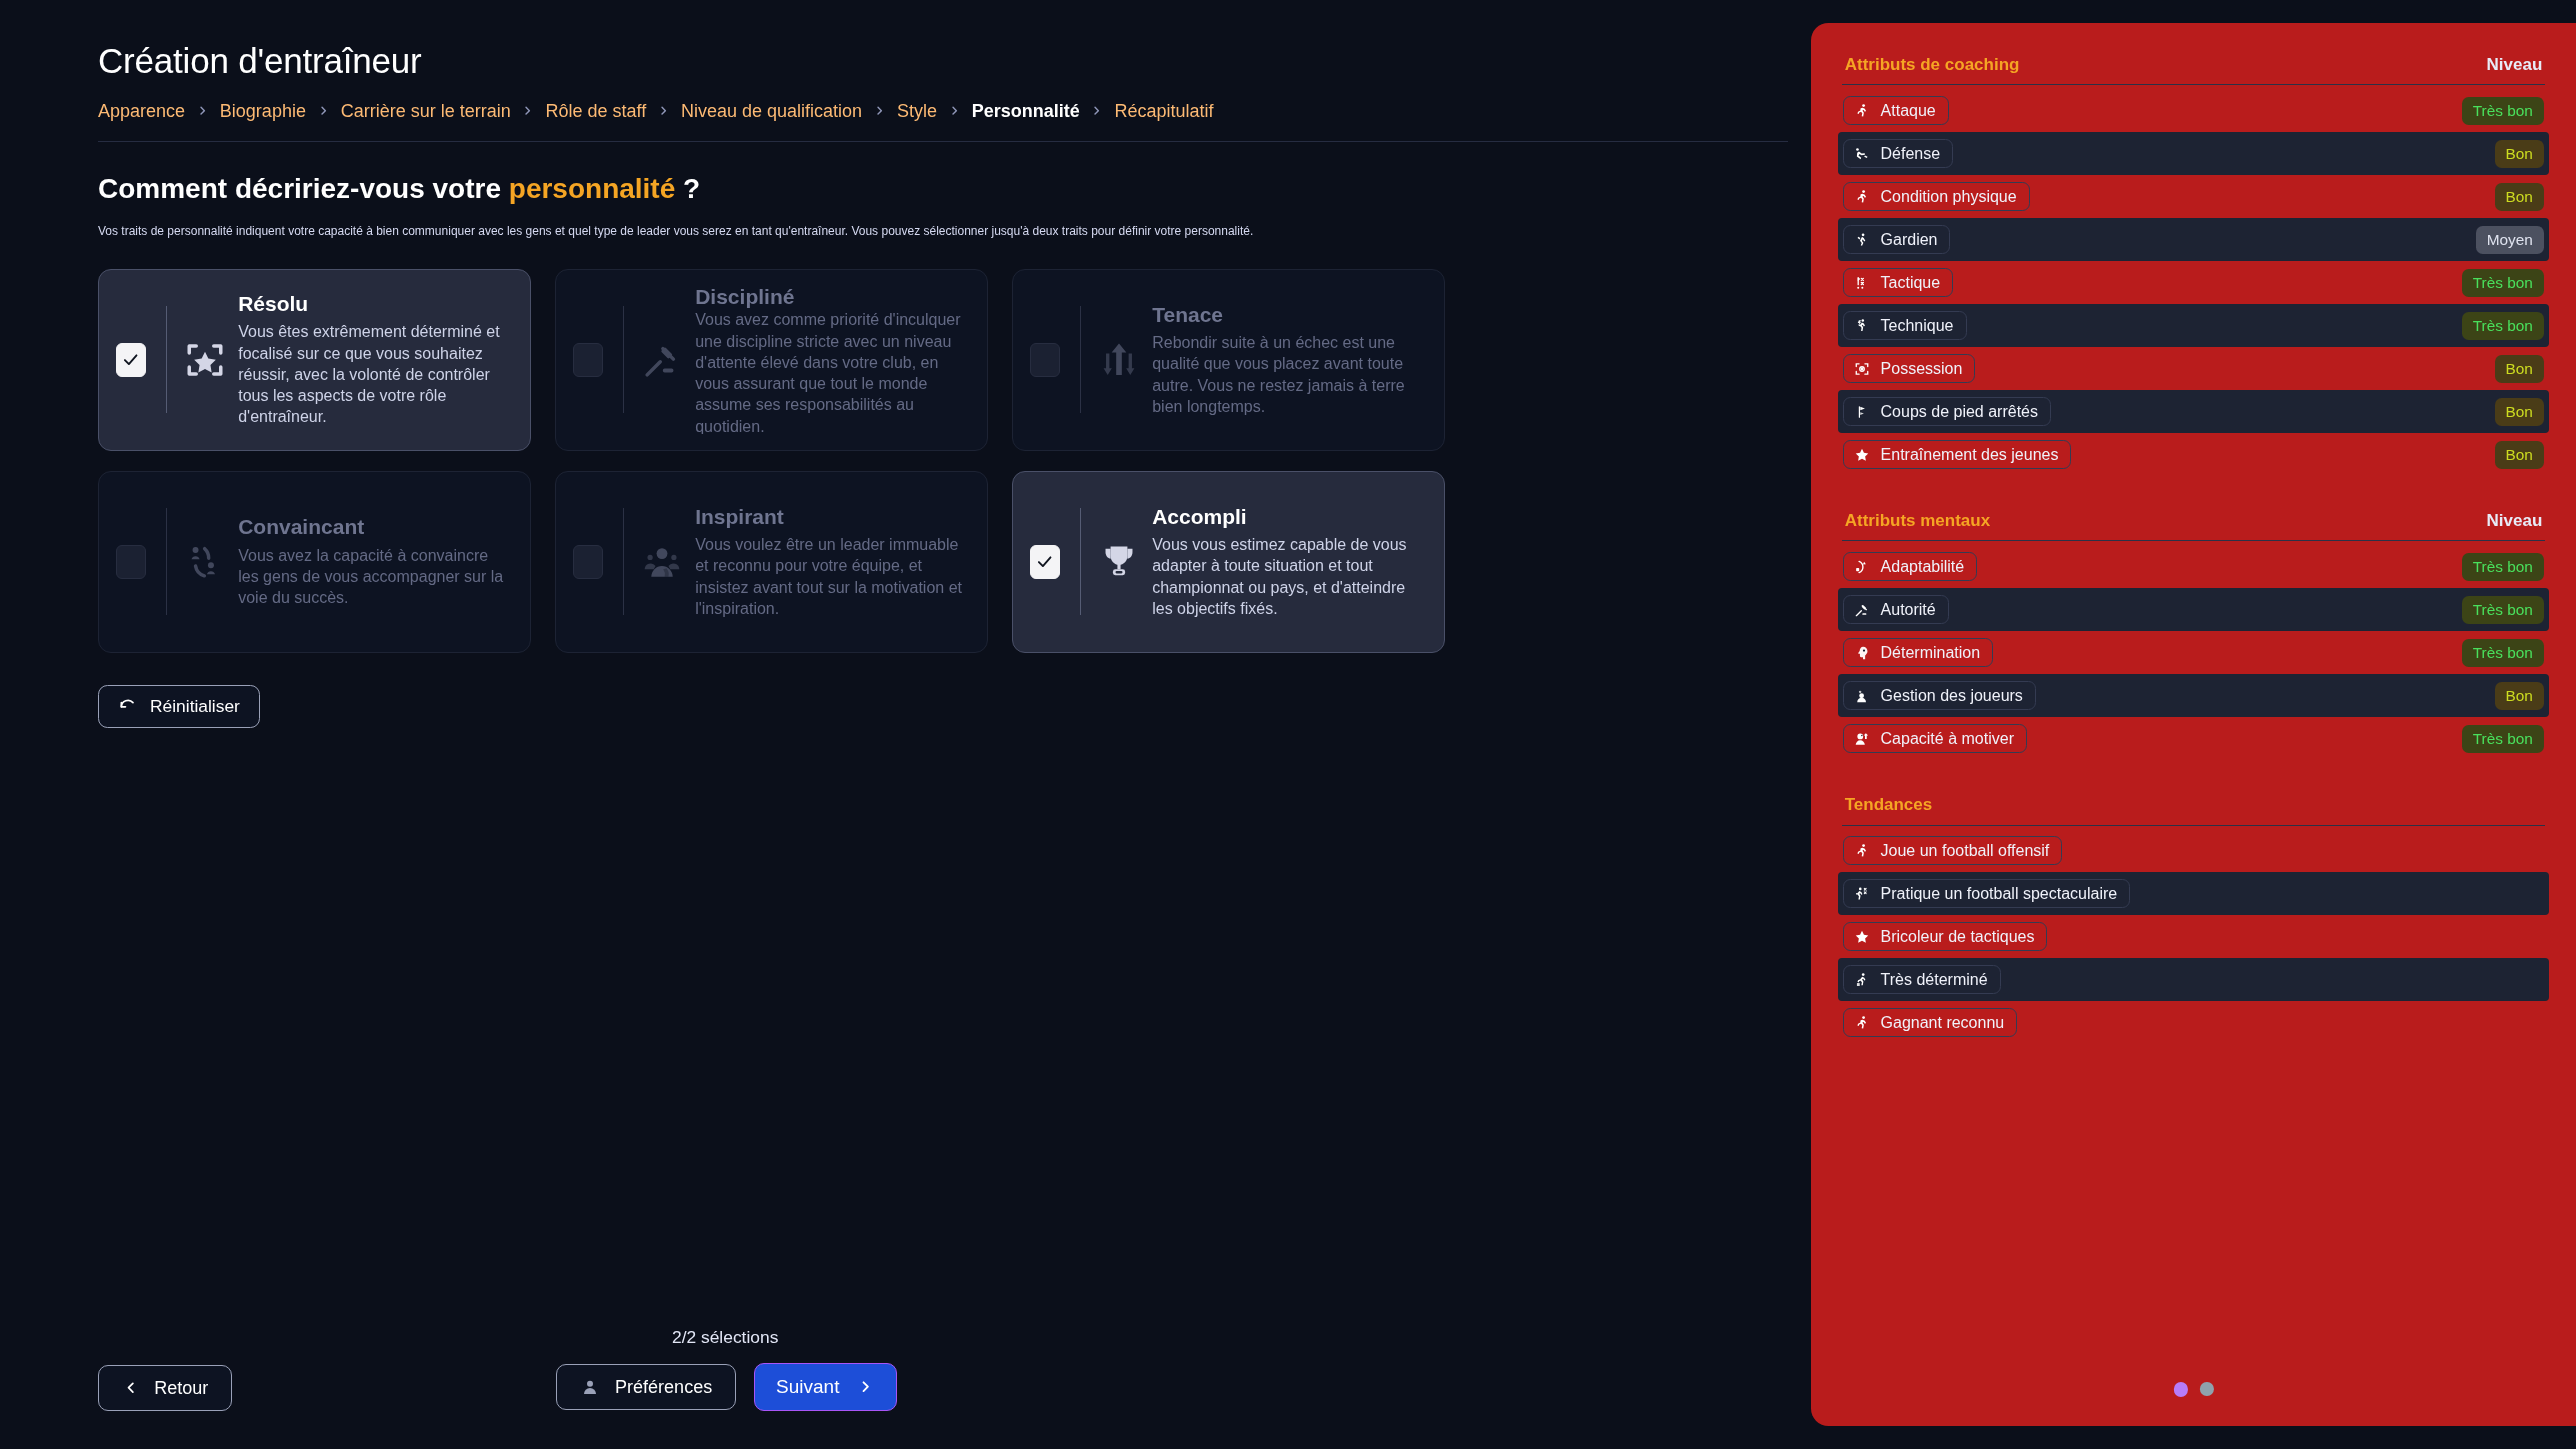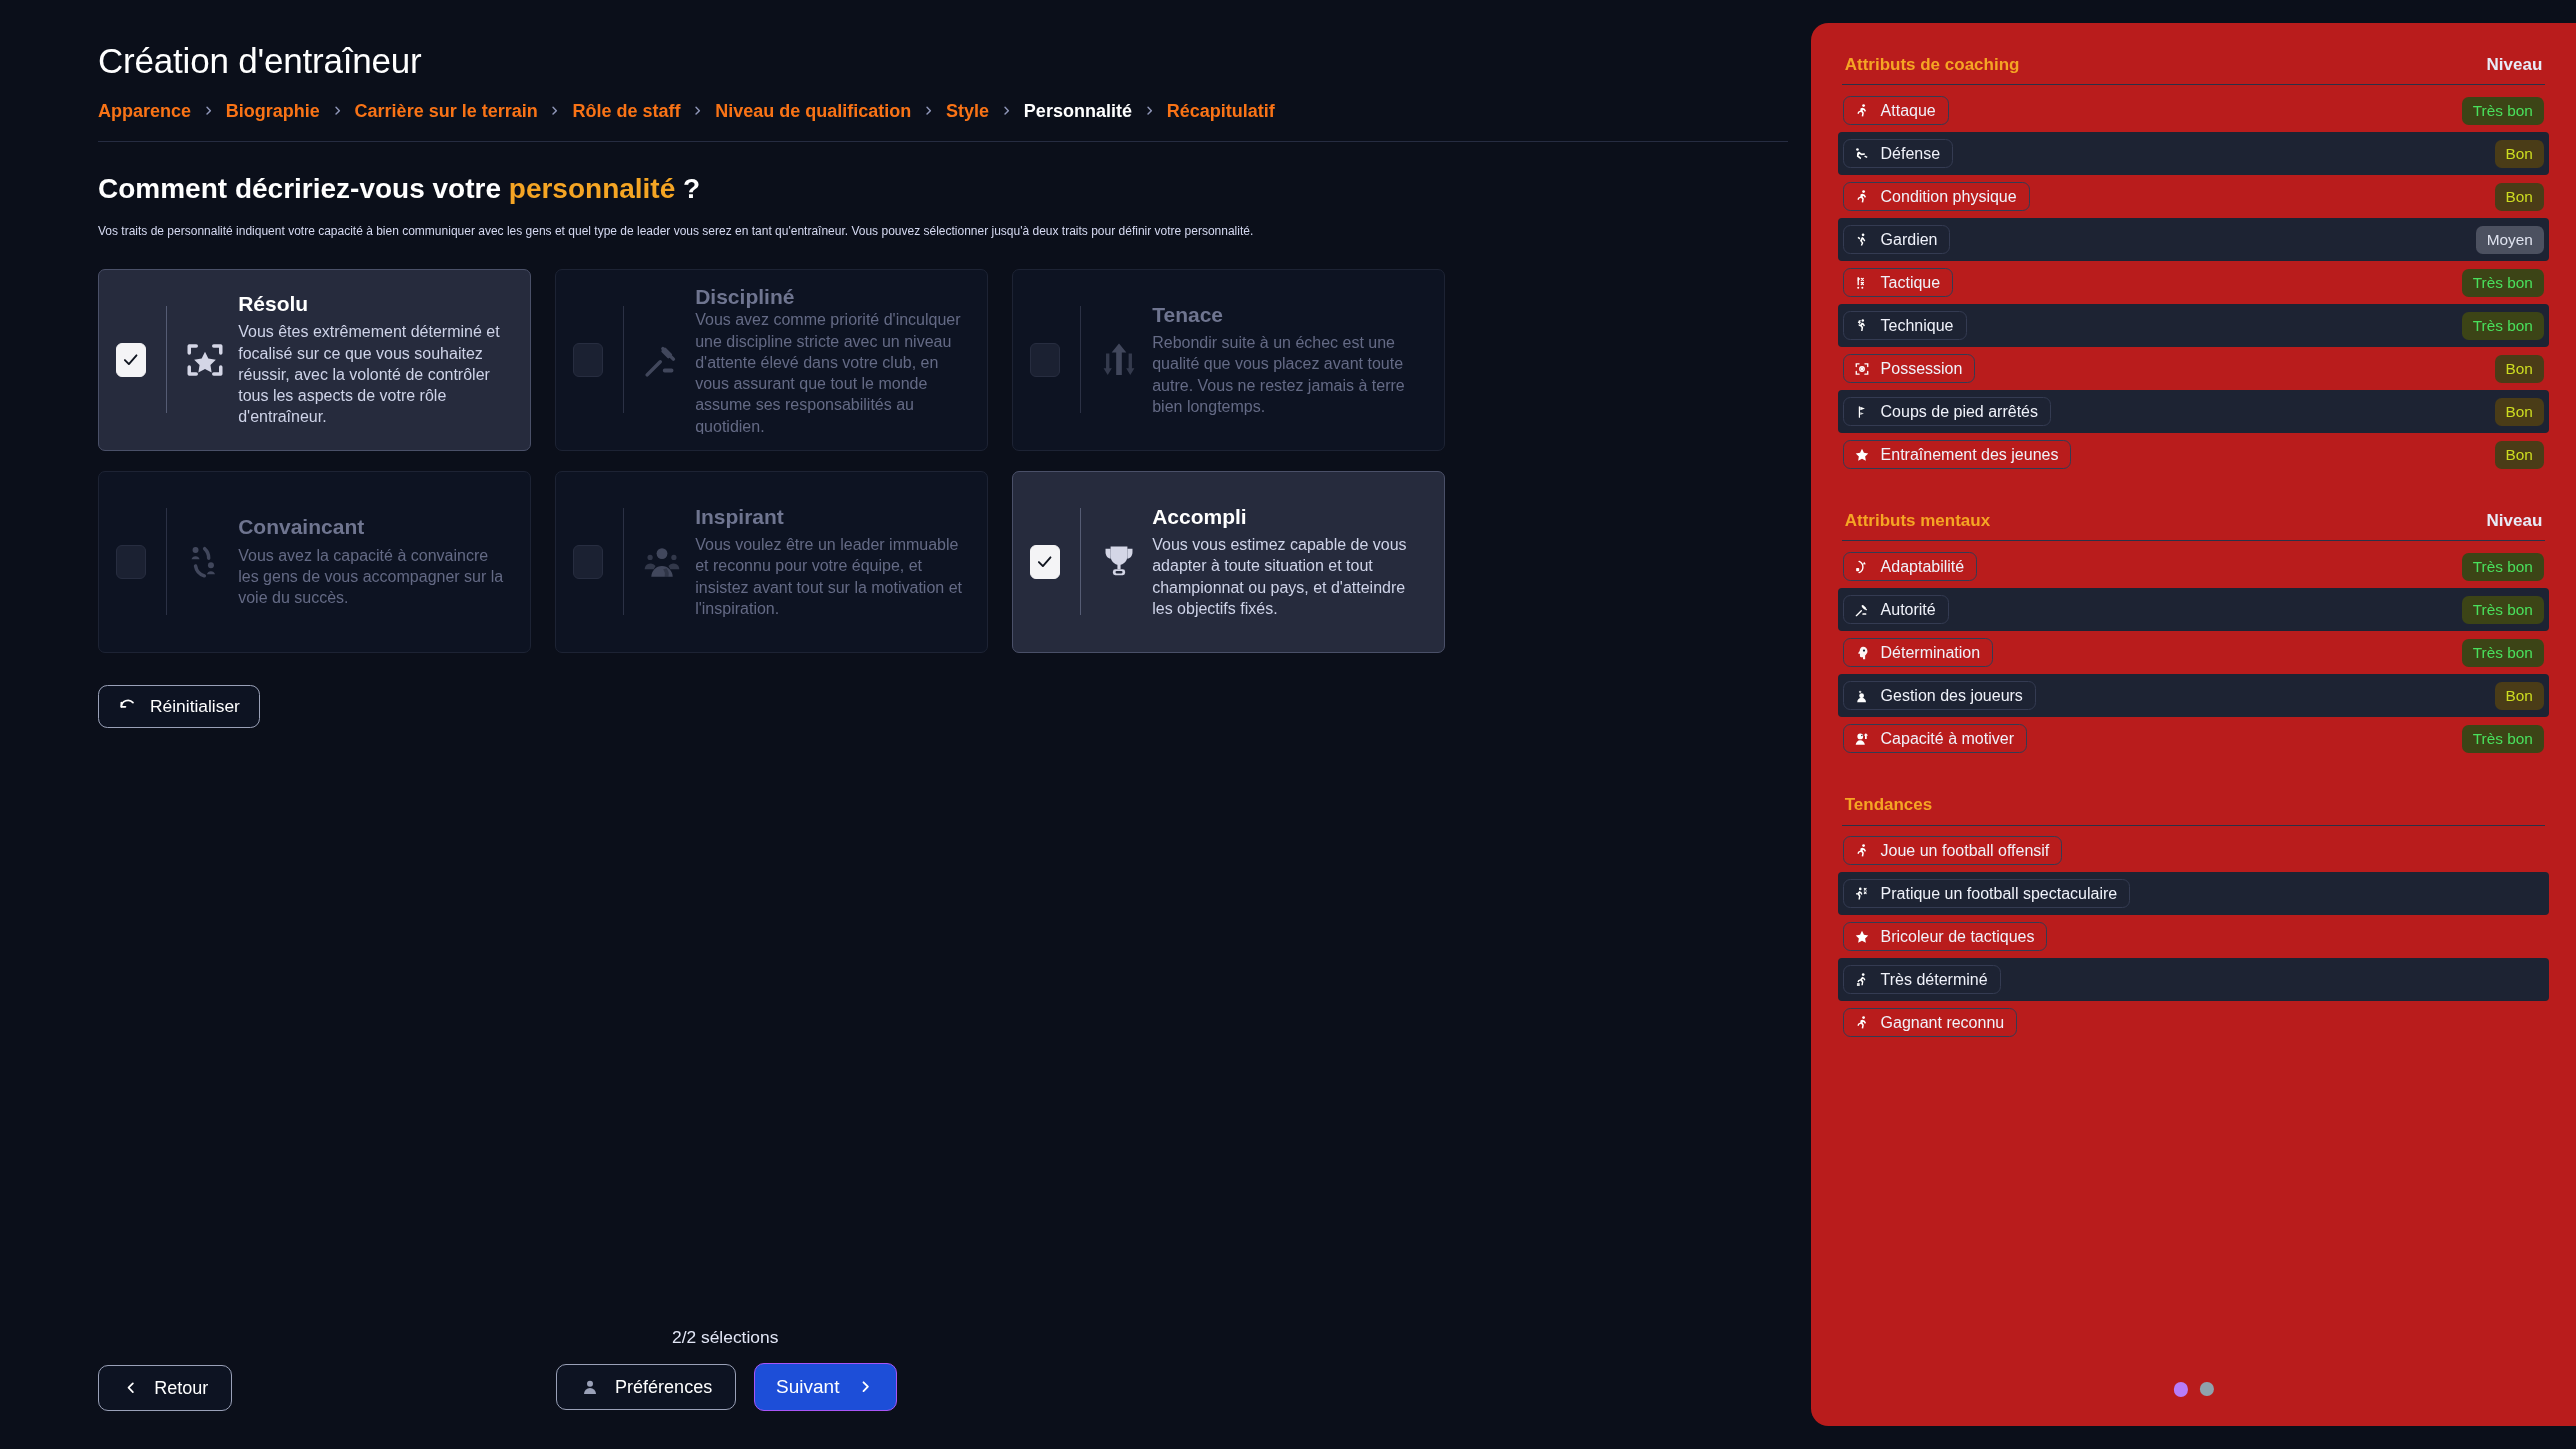--- a/index.html
+++ b/index.html
@@ -18,21 +18,21 @@
     padding: 42px 0 0 98px;
   }
   .page-title {
     font-size: 35px; font-weight: 400; color: #ffffff;
     letter-spacing: -0.2px; line-height: 1.1;
   }
   .breadcrumb {
     display: flex; align-items: center; gap: 0;
     margin-top: 20px; flex-wrap: nowrap;
   }
-  .crumb { font-size: 18px; color: #f97316; font-weight: 700; white-space: nowrap; }
+  .crumb { font-size: 18px; color: #fdba74; font-weight: 400; white-space: nowrap; }
   .crumb.active { color: #ffffff; font-weight: 700; }
   .crumb-sep {
     margin: 0 10.7px; color: #8f96b8; font-size: 16px; line-height: 1;
     display: inline-flex; align-items: center;
   }
   .crumb-sep svg { display: block; }
 
   .hr-top {
     margin: 19px 0 0 0; width: 1690px; height: 0.7px;
     background: #262c41;
@@ -51,21 +51,21 @@
   .cards {
     margin-top: 29.5px;
     display: grid;
     grid-template-columns: 433px 433px 433px;
     column-gap: 24px;
     row-gap: 20px;
     width: 1348px;
   }
   .card {
     position: relative;
-    border-radius: 7px;
+    border-radius: 13px;
     border: 1.3px solid #1d2334;
     background: #0d1322;
     height: 182px;
     display: flex;
     align-items: center;
     padding: 0 17.4px 0 17.4px;
     overflow: hidden;
   }
   .card.selected {
     background: #262b3d;

